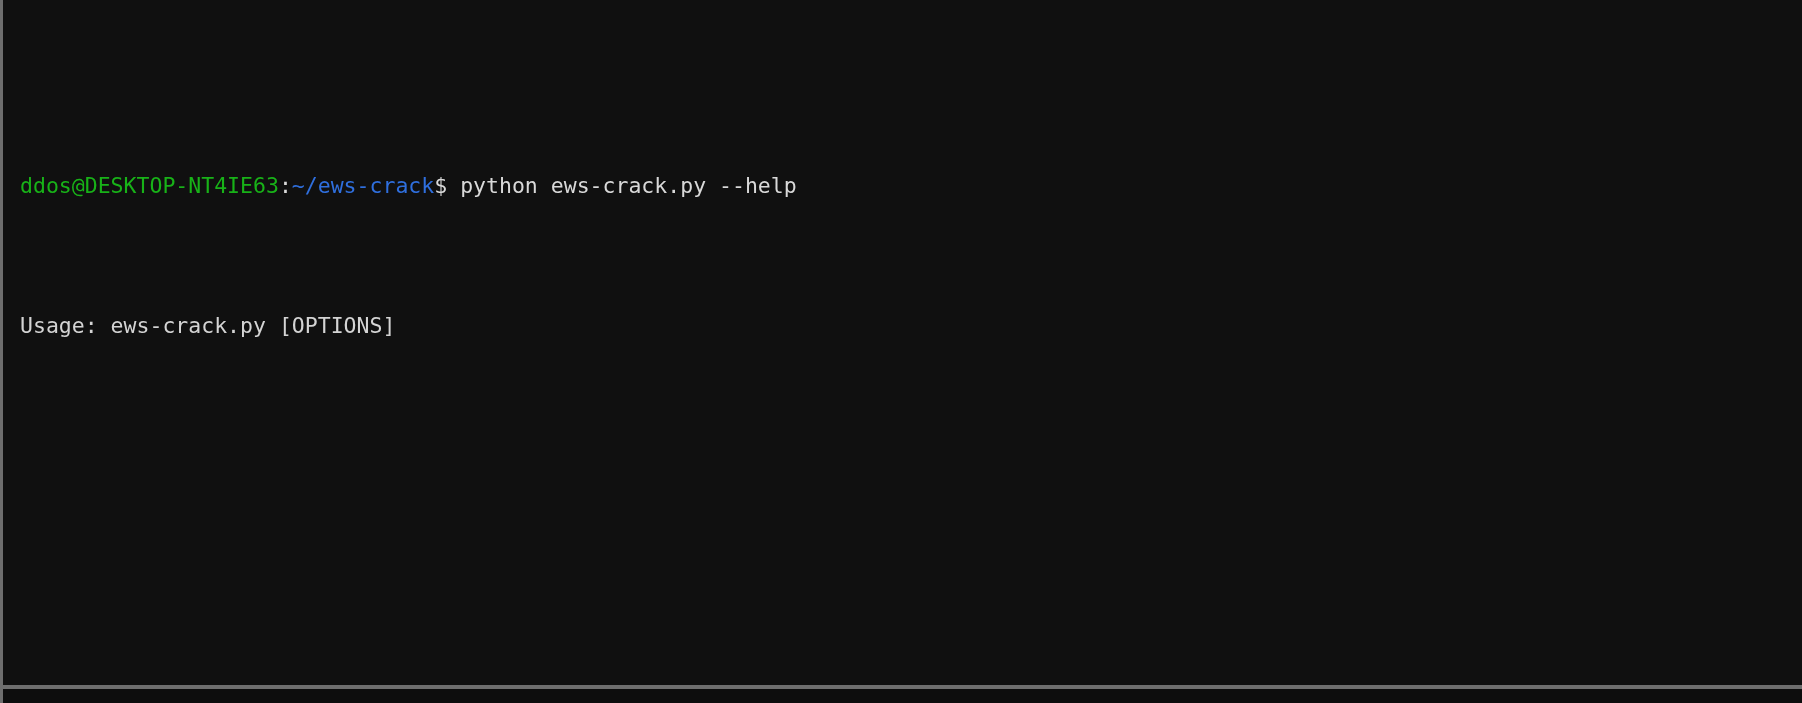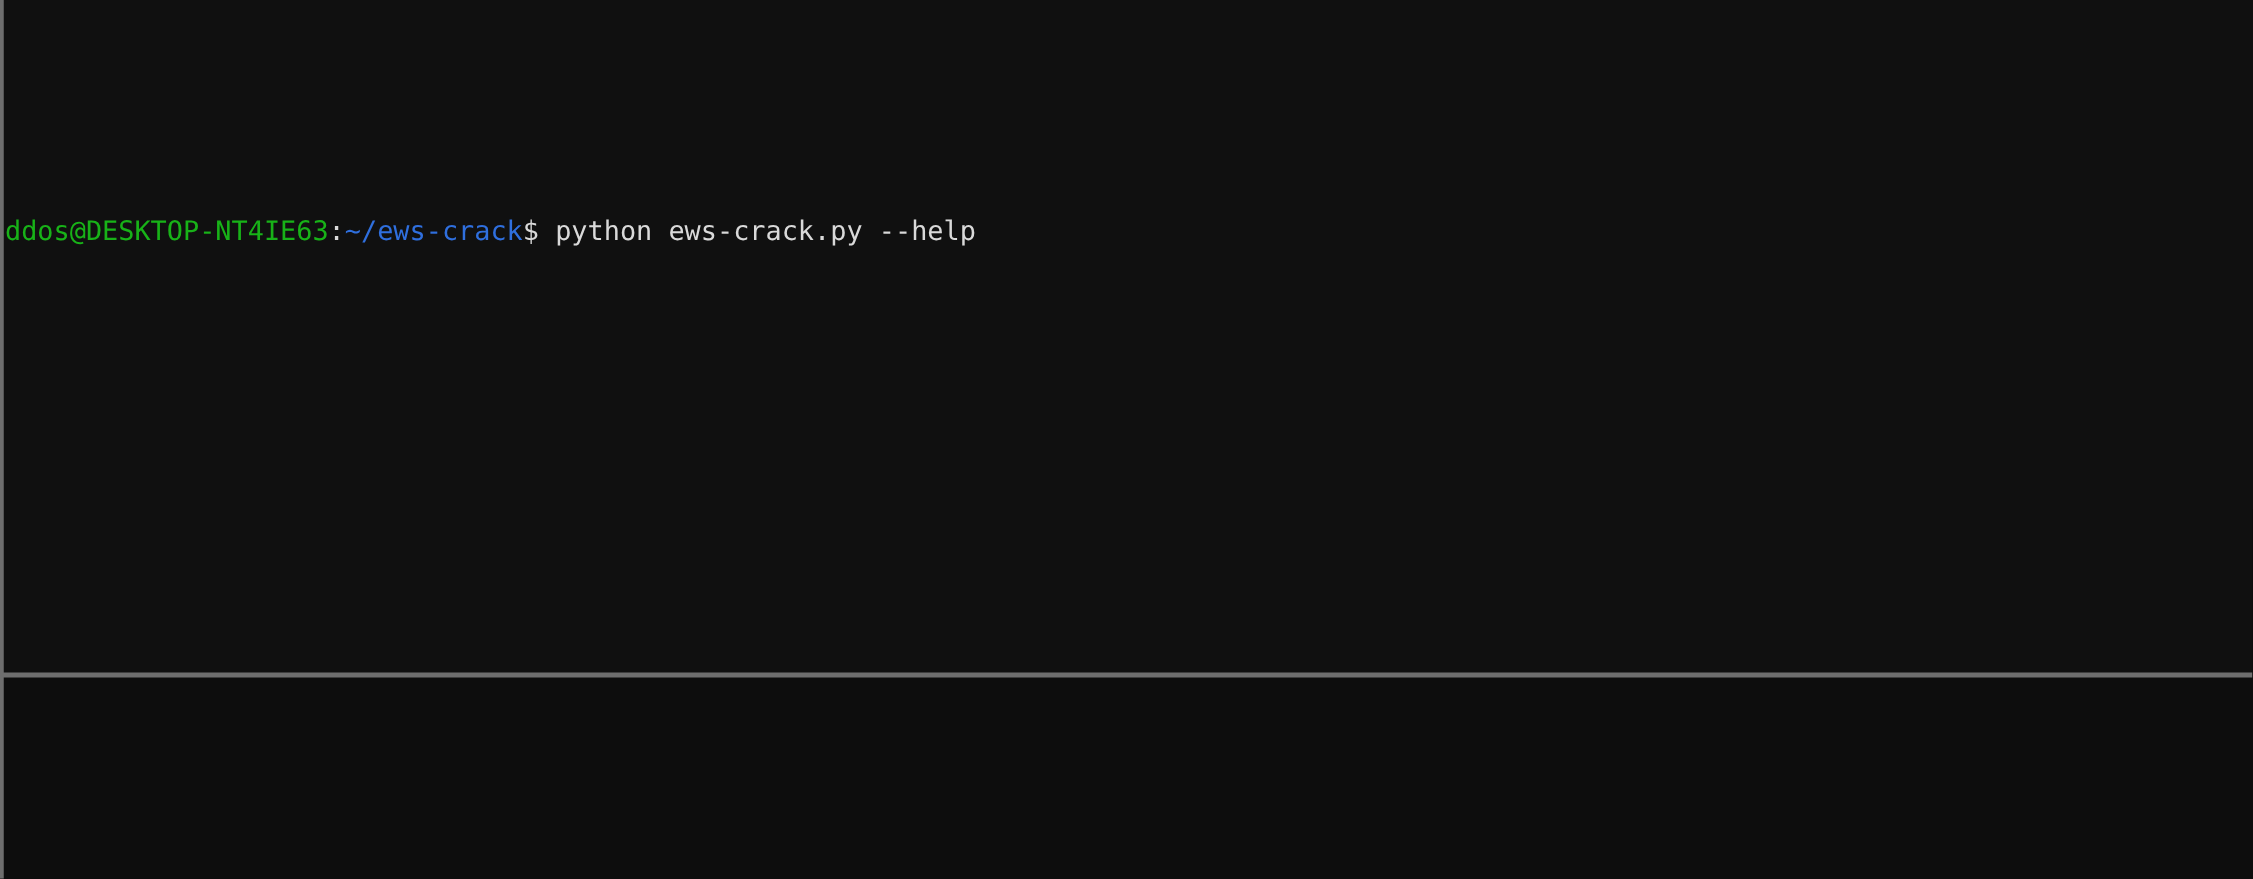--- a/index.html
+++ b/index.html
@@ -6,24 +6,24 @@
     margin: 0;
     padding: 0;
     background: #0d0d0d;
     width: 1802px;
     height: 703px;
     overflow: hidden;
   }
   #terminal {
     position: relative;
     width: 1802px;
-    height: 542px;
+    height: 689px;
     background: #101010;
     box-sizing: border-box;
-    padding: 4px 0 0 4px;
+    padding: 4px 0 0 20px;
     font-family: "DejaVu Sans Mono", "Liberation Mono", monospace;
     font-size: 21.5px;
     line-height: 28px;
     color: #d4d4d4;
     white-space: pre;
     letter-spacing: 0px;
     -webkit-font-smoothing: antialiased;
   }
   
   #left-edge {
@@ -56,20 +56,21 @@
 <body>
 
 <div id="terminal">
   <div id="left-edge"></div>
   <div id="bottom-edge"></div>
 
   
   <div class="line"><span class="c-green">ddos@DESKTOP-NT4IE63</span><span class="c-white">:</span><span class="c-blue">~/ews-crack</span><span class="c-white">$</span><span class="c-white"> python ews-crack.py --help</span></div>
 
   
+  <div class="line">Usage: ews-crack.py [OPTIONS]</div>
 
   
   <div class="blank"></div>
 
   
 
   
   
   
   

